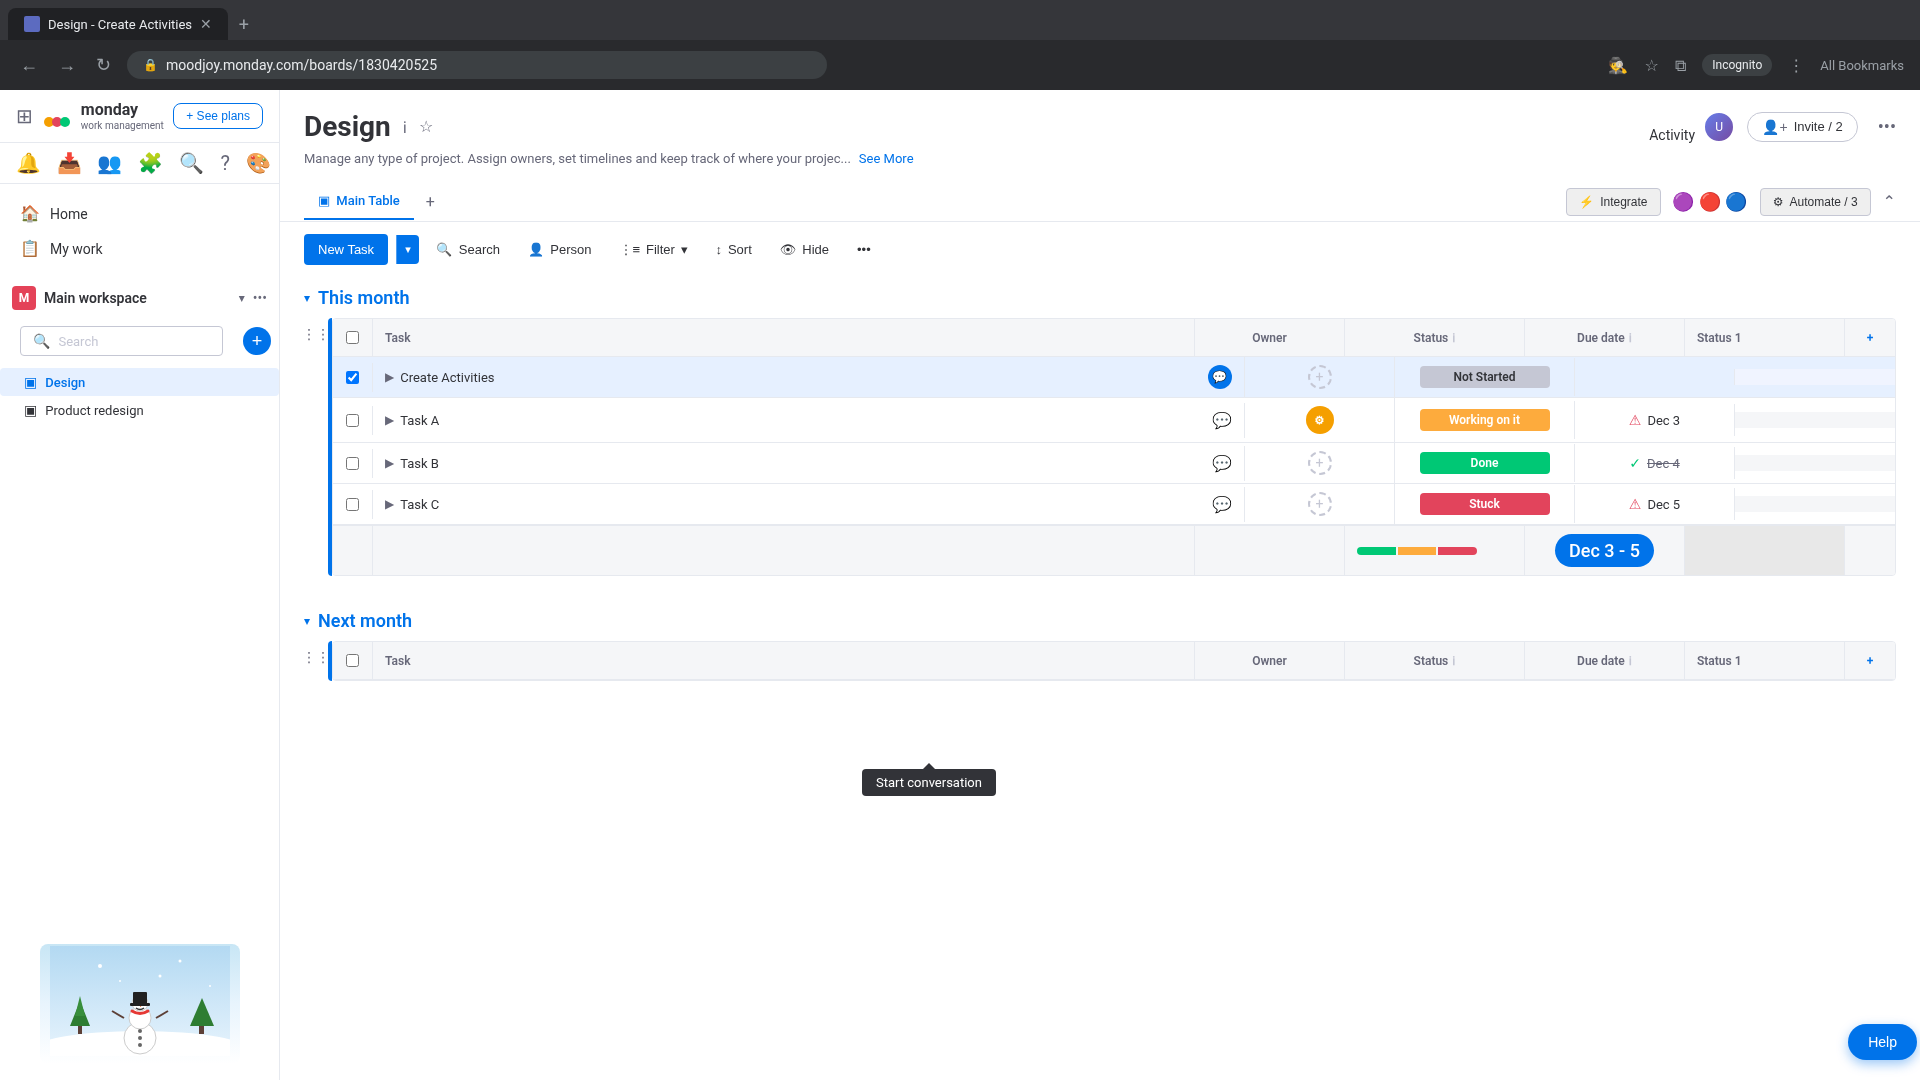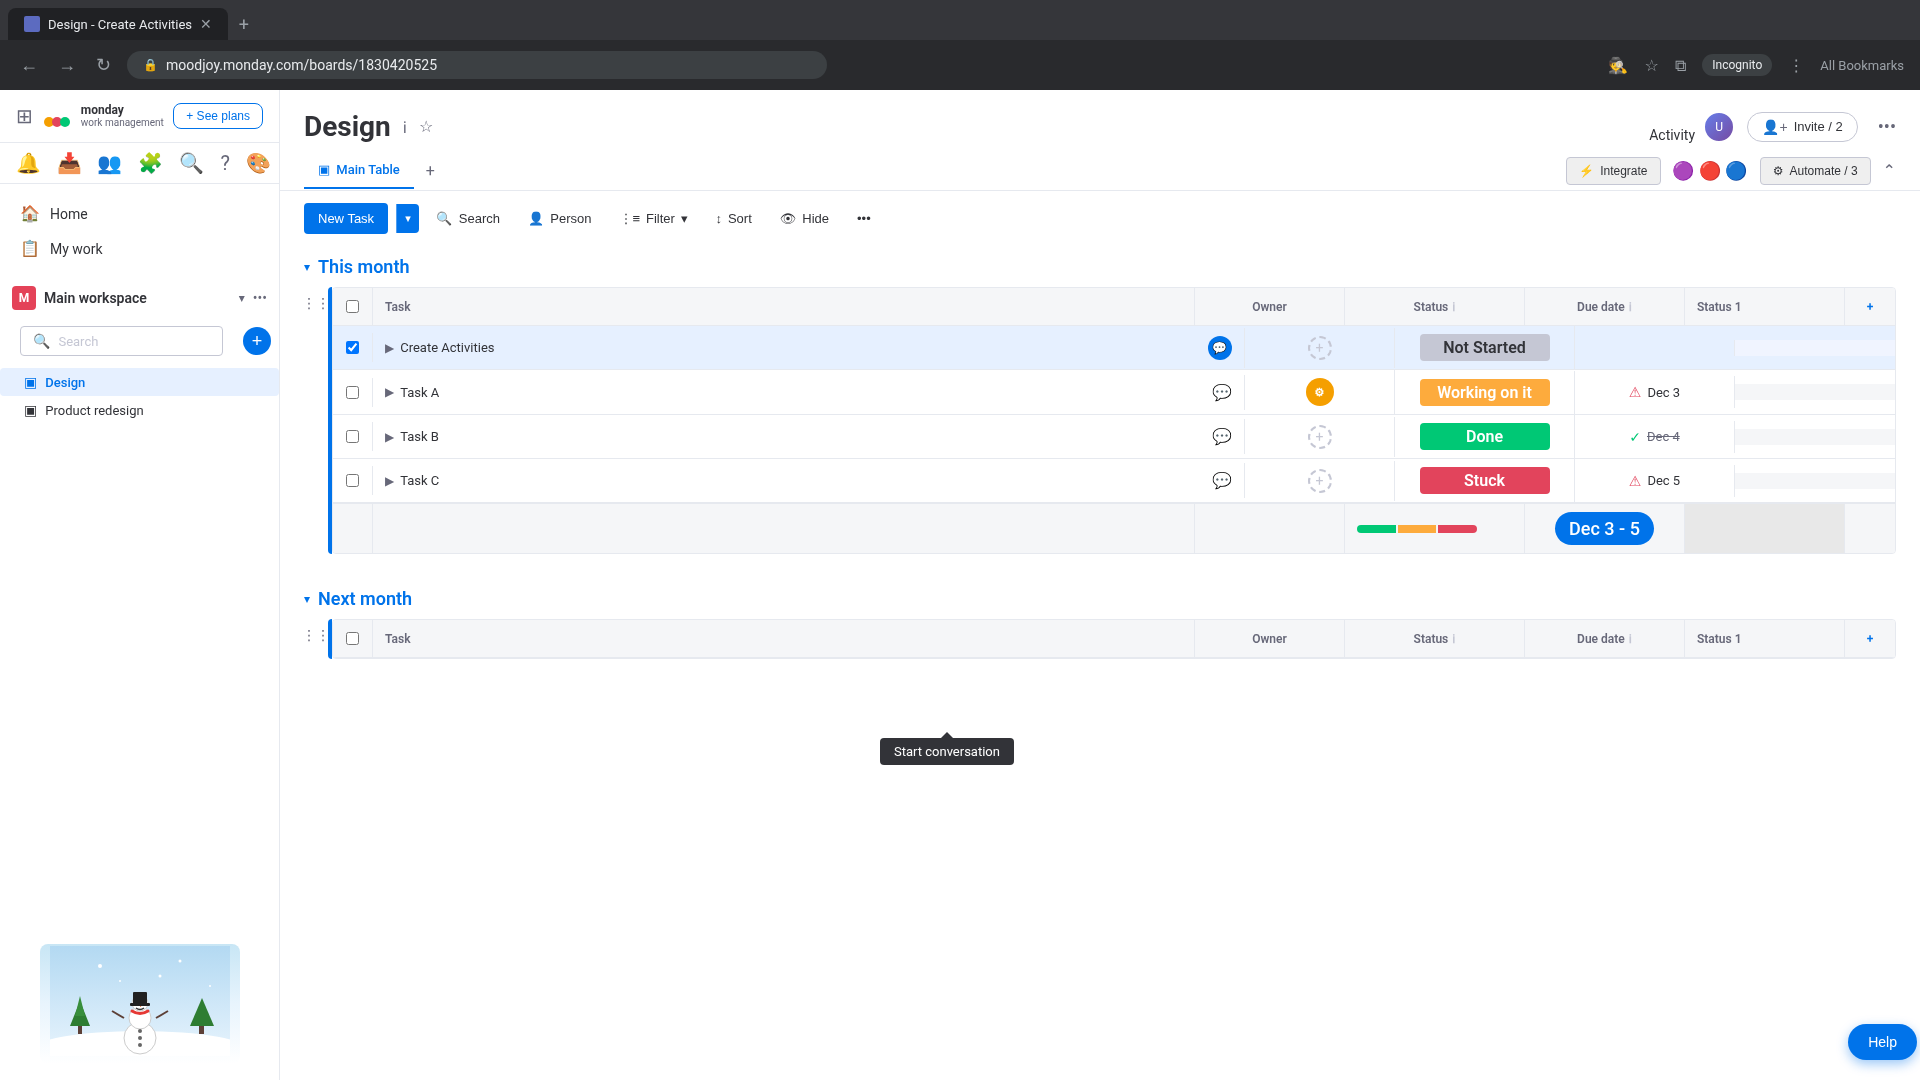--- a/index.html
+++ b/index.html
@@ -98,21 +98,21 @@
     .table-row:last-child { border-bottom: none; }
     .table-row.selected-row { background: #e6f0ff; }
     .td { padding: 8px 12px; display: flex; align-items: center; gap: 6px; border-right: 1px solid #e6e9ef; font-size: 13px; color: #323338; }
     .td:last-child { border-right: none; }
 
     .row-arrow { color: #676879; font-size: 12px; cursor: pointer; }
     .add-person-icon { width: 24px; height: 24px; border: 2px dashed #c5c7d4; border-radius: 50%; display: flex; align-items: center; justify-content: center; color: #c5c7d4; font-size: 14px; cursor: pointer; }
     .person-avatar { width: 28px; height: 28px; border-radius: 50%; display: flex; align-items: center; justify-content: center; font-size: 11px; font-weight: bold; color: #fff; }
     .avatar-orange { background: #f59f00; }
 
-    .status-badge { padding: 4px 14px; border-radius: 4px; font-size: 16px; font-weight: 600; color: #fff; text-align: center; width: 130px; display: flex; align-items: center; justify-content: center; }
+    .status-badge { padding: 4px 14px; border-radius: 4px; font-size: 12px; font-weight: 600; color: #fff; text-align: center; width: 130px; display: flex; align-items: center; justify-content: center; }
     .status-not-started { background: #c5c7d4; color: #323338; }
     .status-working { background: #fdab3d; }
     .status-done { background: #00c875; }
     .status-stuck { background: #e2445c; }
 
     .due-date { font-size: 13px; color: #323338; display: flex; align-items: center; gap: 6px; }
     .overdue-icon { color: #e2445c; font-size: 14px; }
     .done-icon { color: #00c875; font-size: 14px; }
     .strikethrough { text-decoration: line-through; color: #676879; }
 
@@ -123,21 +123,21 @@
     .summary-cell { padding: 8px 12px; border-right: 1px solid #e6e9ef; display: flex; align-items: center; gap: 4px; }
     .summary-cell:last-child { border-right: none; }
 
     .color-bar { display: flex; height: 8px; border-radius: 4px; overflow: hidden; gap: 2px; }
     .bar-green { background: #00c875; flex: 1; }
     .bar-orange { background: #fdab3d; flex: 1; }
     .bar-red { background: #e2445c; flex: 1; }
 
     .date-range-badge { background: #0073ea; color: #fff; padding: 6px 14px; border-radius: 20px; font-size: 18px; font-weight: 500; }
 
-    .tooltip { position: absolute; background: #323338; color: #fff; padding: 6px 14px; border-radius: 4px; font-size: 13px; white-space: nowrap; z-index: 100; top: 492px; left: 600px; }
+    .tooltip { position: absolute; background: #323338; color: #fff; padding: 6px 14px; border-radius: 4px; font-size: 13px; white-space: nowrap; z-index: 100; top: 492px; left: 582px; }
     .tooltip::before { content: ''; position: absolute; top: -6px; left: 50%; transform: translateX(-50%); border: 6px solid transparent; border-bottom-color: #323338; border-top: none; }
 
     .help-btn { position: fixed; bottom: 20px; right: 3px; background: #0073ea; color: #fff; border: none; border-radius: 20px; padding: 10px 20px; font-size: 14px; cursor: pointer; font-weight: 500; box-shadow: 0 4px 12px rgba(0,115,234,0.4); }
 
     .activity-section { display: flex; align-items: flex-end; gap: 8px; }
     .activity-avatar { width: 32px; height: 32px; border-radius: 50%; background: linear-gradient(135deg, #667eea, #764ba2); display: flex; align-items: center; justify-content: center; color: #fff; font-size: 12px; border: 2px solid #fff; }
 
     .invite-btn { display: flex; align-items: center; gap: 6px; padding: 6px 14px; border: 1.5px solid #c5c7d4; border-radius: 20px; font-size: 13px; color: #323338; cursor: pointer; background: #fff; }
     .invite-icon { font-size: 14px; color: #676879; }
 
@@ -188,21 +188,21 @@
 
     <div style="padding: 10px 16px; display:flex; align-items:center; gap:8px; border-bottom:1px solid #e6e9ef;">
       <div style="font-size:20px;color:#676879;">⊞</div>
       <div class="monday-logo">
         <svg class="logo-icon" viewBox="0 0 32 32" fill="none" xmlns="http://www.w3.org/2000/svg" width="32" height="32">
           <circle cx="8" cy="22" r="5" fill="#f59f00"></circle>
           <circle cx="16" cy="22" r="5" fill="#e2445c"></circle>
           <circle cx="24" cy="22" r="5" fill="#00c875"></circle>
         </svg>
         <div>
-          <div style="font-size:12px;font-weight:700;color:#323338;line-height:1.2;">monday</div>
+          <div style="font-size:16px;font-weight:700;color:#323338;line-height:1.2;">monday</div>
           <div style="font-size:10px;color:#676879;line-height:1.2;">work management</div>
         </div>
       </div>
       <button class="see-plans-btn">+ See plans</button>
     </div>
 
     <div style="display:flex; align-items:center; padding:8px 16px; gap:16px; border-bottom:1px solid #e6e9ef;">
       <span class="header-icon">🔔</span>
       <span class="header-icon">📥</span>
       <span class="header-icon">👥</span>
@@ -315,20 +315,24 @@
             <span style="font-size:14px;color:#323338;">Activity</span>
             <div class="activity-avatar">U</div>
           </div>
           <button class="invite-btn">
             <span class="invite-icon">👤+</span>
             <span>Invite / 2</span>
           </button>
           <span class="three-dots">•••</span>
         </div>
       </div>
+      <div class="page-desc">
+        <span>Manage any type of project. Assign owners, set timelines and keep track of where your projec...</span>
+        <span class="see-more-link">See More</span>
+      </div>
     </div>
 
     <div class="board-tabs">
       <div class="board-tab active">
         <span>▣</span>
         <span>Main Table</span>
       </div>
       <div class="tab-add">+</div>
       <div class="tab-actions">
         <button class="integrate-btn">

